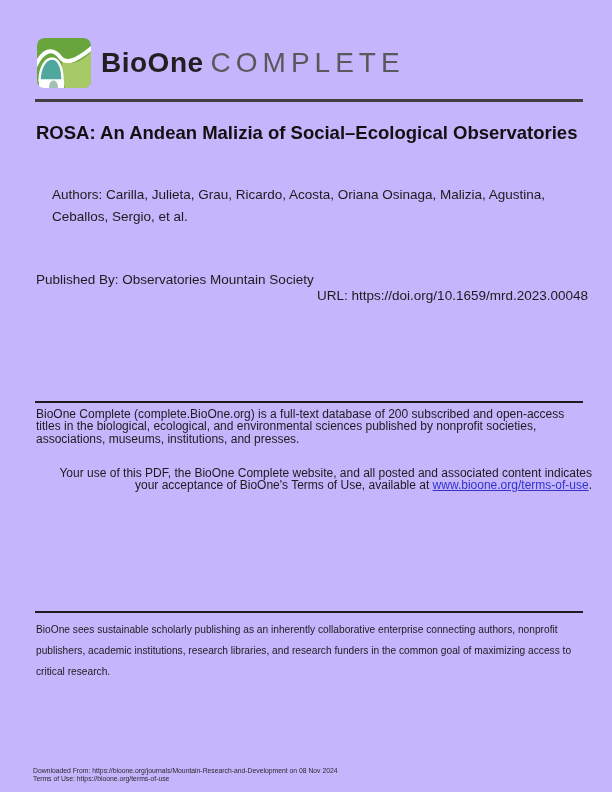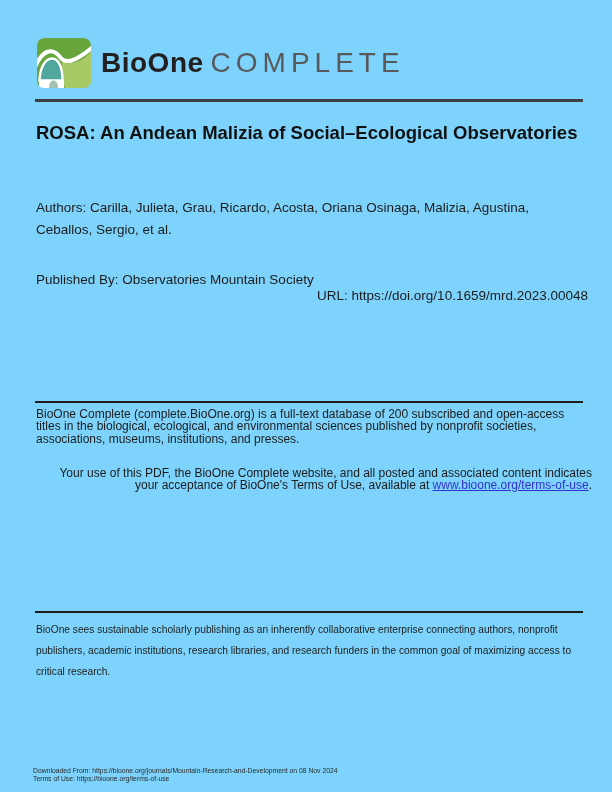--- a/index.html
+++ b/index.html
@@ -1,21 +1,21 @@
 <!DOCTYPE html>
 <html><head>
 <meta charset="utf-8">
 <style>
   html, body { margin: 0; padding: 0; background: #e9e9e9; }
   .page {
     position: relative;
     width: 612px;
     height: 792px;
     margin: 0 auto;
-    background: #7dd3fc;
+    background: #c4b5fd;
     font-family: "Liberation Sans", sans-serif;
     color: #1c1c1c;
     overflow: hidden;
   }
   
   .logo-row {
     position: absolute;
     left: 37px;
     top: 38px;
     display: flex;
@@ -59,21 +59,21 @@
   }
   .meta {
     position: absolute;
     left: 36px;
     width: 552px;
     margin: 0;
     font-size: 13.5px;
     line-height: 22px;
     color: #1c1c1c;
   }
-  .meta-authors  { top: 197px; }
+  .meta-authors  { top: 184px; margin-left: 16px; }
   .meta-source   { top: 238px; }
   .meta-publisher{ top: 269px; }
   .meta-url      { top: 285px; text-align: right; }
   
   .para {
     position: absolute;
     left: 36px;
     width: 556px;
     margin: 0;
     font-size: 12px;

